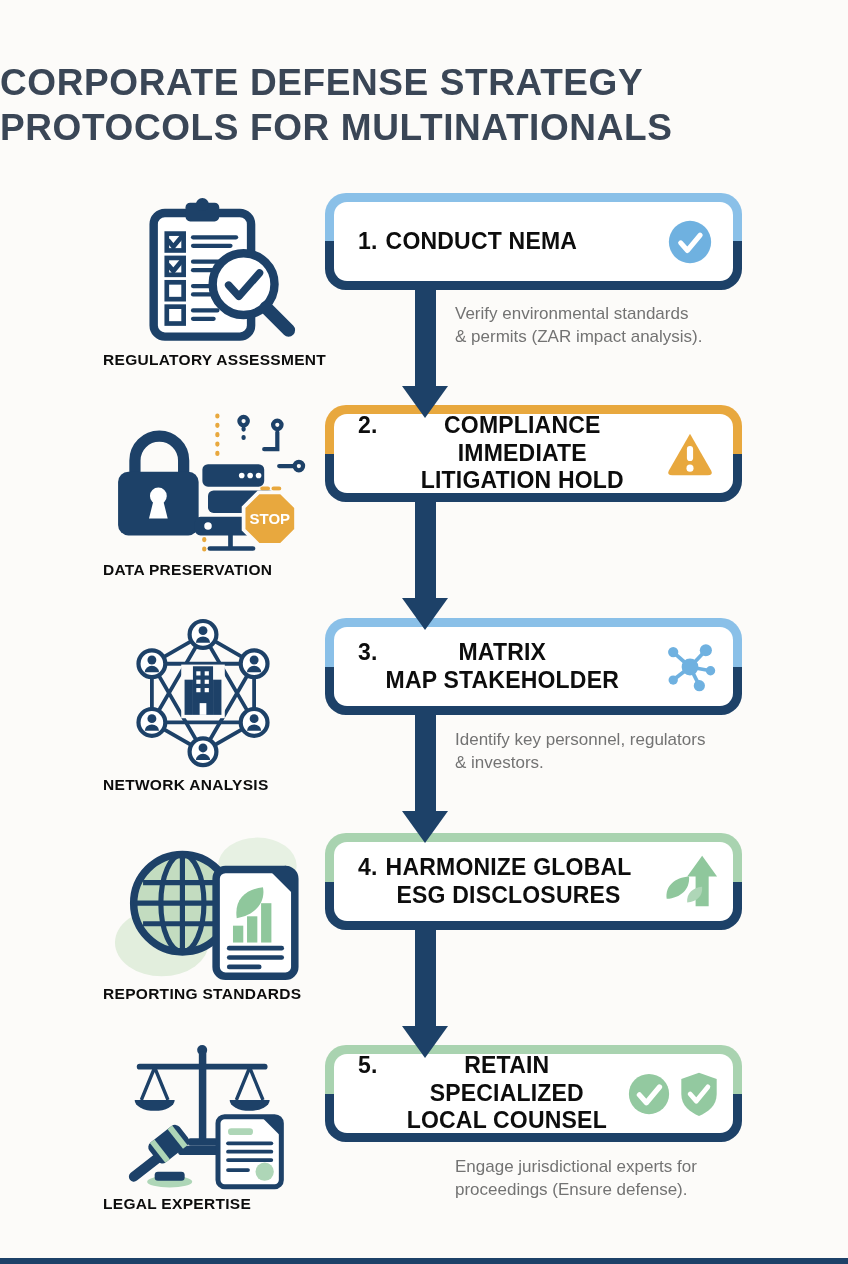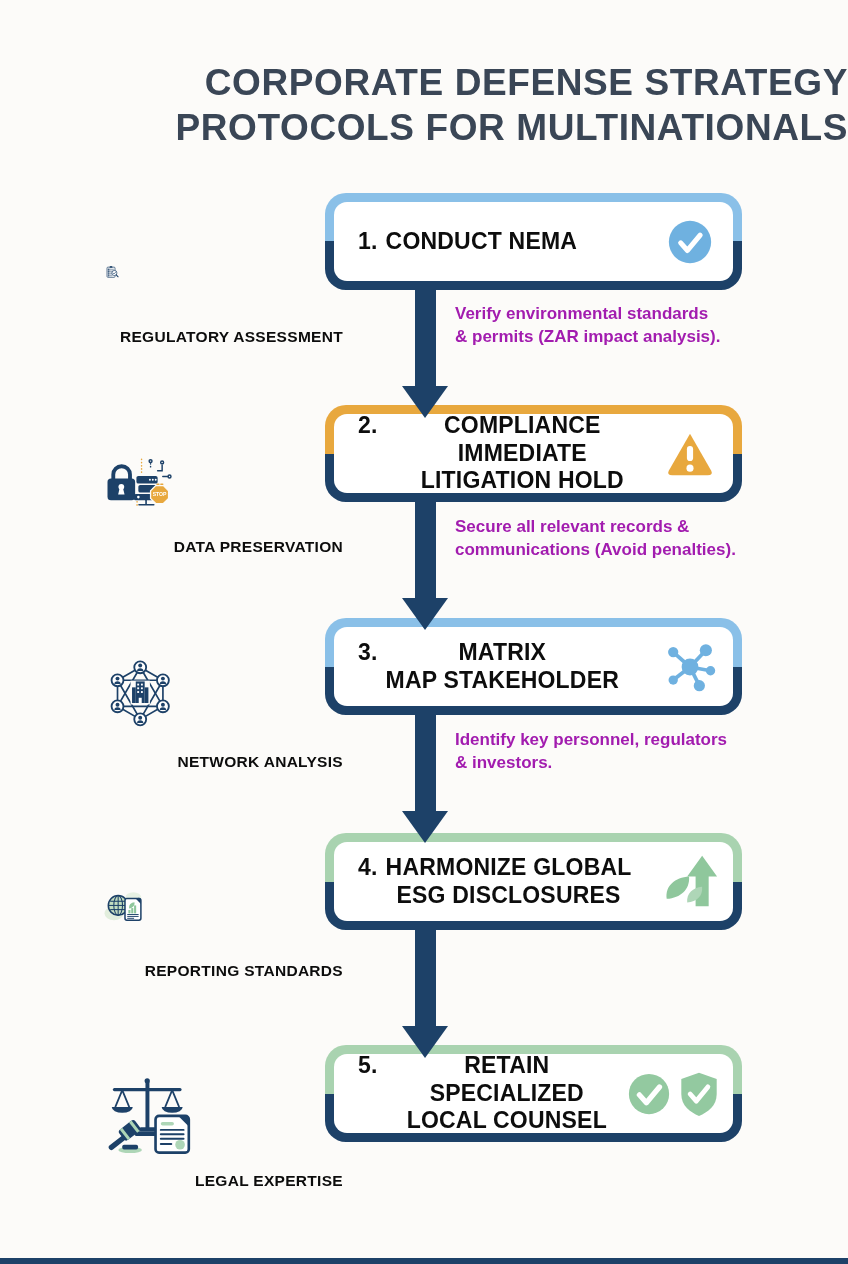--- a/index.html
+++ b/index.html
@@ -1,21 +1,21 @@
 <!DOCTYPE html>
 <html><head>
 <meta charset="utf-8">
 <style>
   html,body{margin:0;padding:0;background:#ffffff;}
   .canvas{
     position:relative;width:848px;height:1264px;overflow:hidden;
     background:#fcfbf9;font-family:"Liberation Sans",sans-serif;
   }
   .main-title{
-    position:absolute;top:60px;left:0;width:100%;text-align:right;
+    position:absolute;top:60px;left:0;width:100%;text-align:left;
     font-weight:bold;font-size:37px;line-height:1.22;color:#3a4656;
     letter-spacing:.6px;
   }
   .main-title span{display:block;}
   
   .step-box{
     position:absolute;left:325px;width:417px;height:97px;border-radius:21px;
     background:linear-gradient(180deg,var(--accent,#8ac0e8) 0 50%,#1d4168 50% 100%);
     z-index:1;
   }
@@ -26,35 +26,35 @@
   .step-title{
     flex:1;display:flex;font-weight:bold;font-size:23px;line-height:1.2;
     color:#0d0d0d;letter-spacing:.2px;
   }
   .step-num{margin-right:8px;}
   .title-lines span{display:block;text-align:center;}
   .badge{display:flex;align-items:center;justify-content:center;gap:7px;min-width:62px;}
   
   .desc{
     position:absolute;left:455px;width:302px;font-size:17px;line-height:1.34;
-    color:#a21caf;z-index:0;font-weight:bold;
+    color:#737373;z-index:0;
   }
   .desc span{display:block;}
   
   .flow-arrow{position:absolute;left:402px;width:46px;z-index:2;}
   .arrow-stem{width:21px;height:100px;margin:0 auto;background:#1d4168;}
   .arrow-head{
     width:0;height:0;margin:0 auto;
     border-left:23px solid transparent;border-right:23px solid transparent;
     border-top:32px solid #1d4168;
   }
   
   .side{
-    position:absolute;left:103px;width:240px;display:flex;flex-direction:row;
-    align-items:flex-end;z-index:0;
+    position:absolute;left:103px;width:240px;display:flex;flex-direction:column;
+    align-items:flex-start;z-index:0;
   }
   .side-label{
     font-weight:bold;font-size:15.5px;color:#0c0c0c;letter-spacing:.3px;
     margin-top:5px;white-space:nowrap;
   }
   .bottom-bar{position:absolute;left:0;bottom:0;width:100%;height:6px;background:#1d4168;}
 </style>
 </head>
 <body>
 
@@ -173,24 +173,20 @@
       </div>
       <div class="badge">
         <svg width="50" height="46" viewBox="0 0 56 52">
           <path d="M28 3 L52 45 Q54.5 50 48 50 H8 Q1.5 50 4 45 Z" fill="#e8a83e"></path>
           <rect x="24.5" y="17" width="7" height="17" rx="3.5" fill="#fff"></rect>
           <circle cx="28" cy="42" r="4" fill="#fff"></circle>
         </svg>
       </div>
     </div>
   </div>
-  <div class="desc" style="top:516px">
-    <span>Secure all relevant records &amp;</span>
-    <span>communications (Avoid penalties).</span>
-  </div>
   <div class="flow-arrow" style="top:498px">
     <div class="arrow-stem"></div>
     <div class="arrow-head"></div>
   </div>
 
   <div class="side" style="top:616px">
     <svg width="200" height="155" viewBox="0 0 200 185">
       <defs>
         <g id="pnode">
           <circle r="16" fill="#fff" stroke="#1d4168" stroke-width="5"></circle>
@@ -364,15 +360,19 @@
           <circle cx="24" cy="24" r="23" fill="#93c9a0"></circle>
           <path d="M13 25 l8 9 l15 -18" fill="none" stroke="#fff" stroke-width="6" stroke-linecap="round" stroke-linejoin="round"></path>
         </svg>
         <svg width="44" height="46" viewBox="0 0 48 52">
           <path d="M24 2 L44 9 V26 C44 40 34 46 24 51 C14 46 4 40 4 26 V9 Z" fill="#93c9a0"></path>
           <path d="M14 26 l7 8 l13 -16" fill="none" stroke="#fff" stroke-width="5.5" stroke-linecap="round" stroke-linejoin="round"></path>
         </svg>
       </div>
     </div>
   </div>
+  <div class="desc" style="top:1156px">
+    <span>Engage jurisdictional experts for</span>
+    <span>proceedings (Ensure defense).</span>
+  </div>
 
   <div class="bottom-bar"></div>
 </div>
 
 </body></html>

